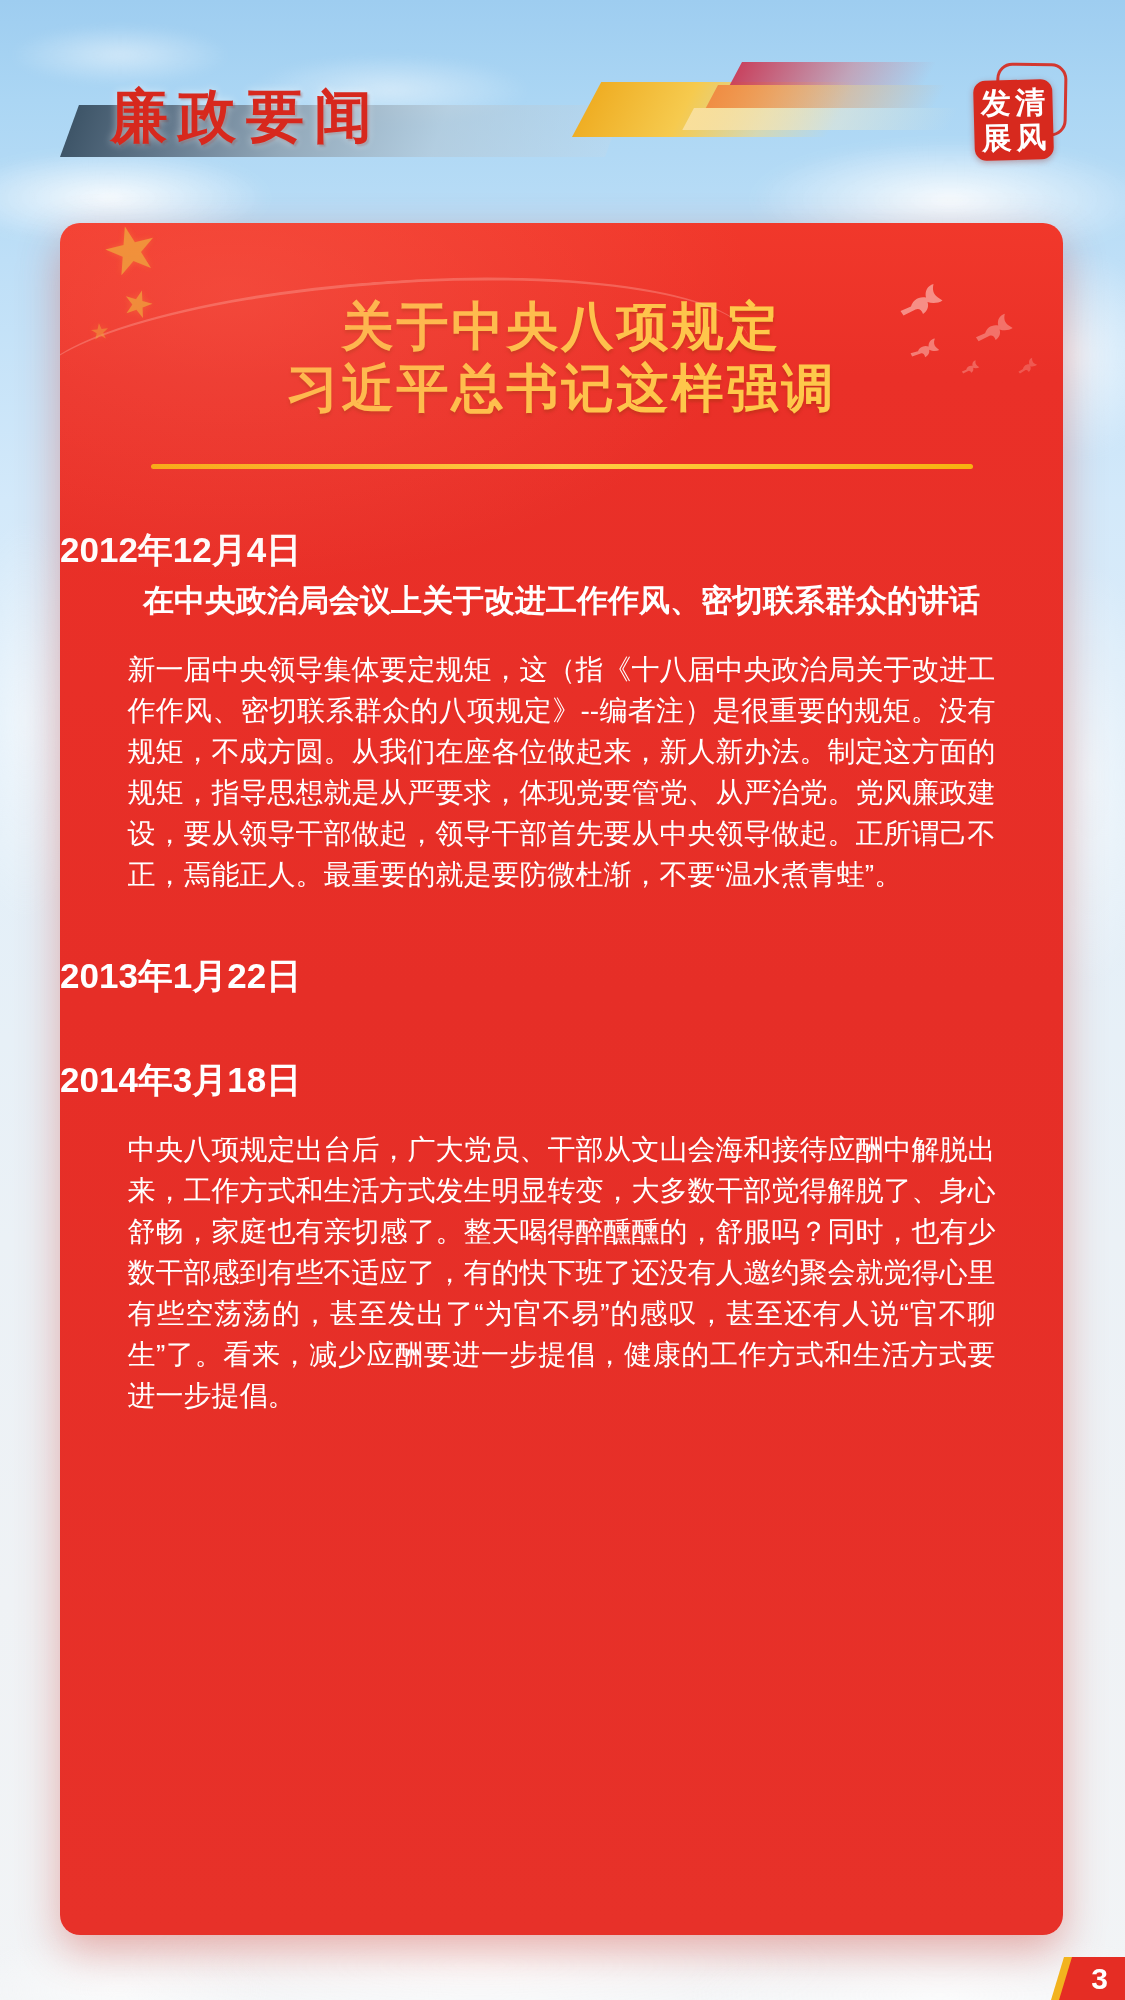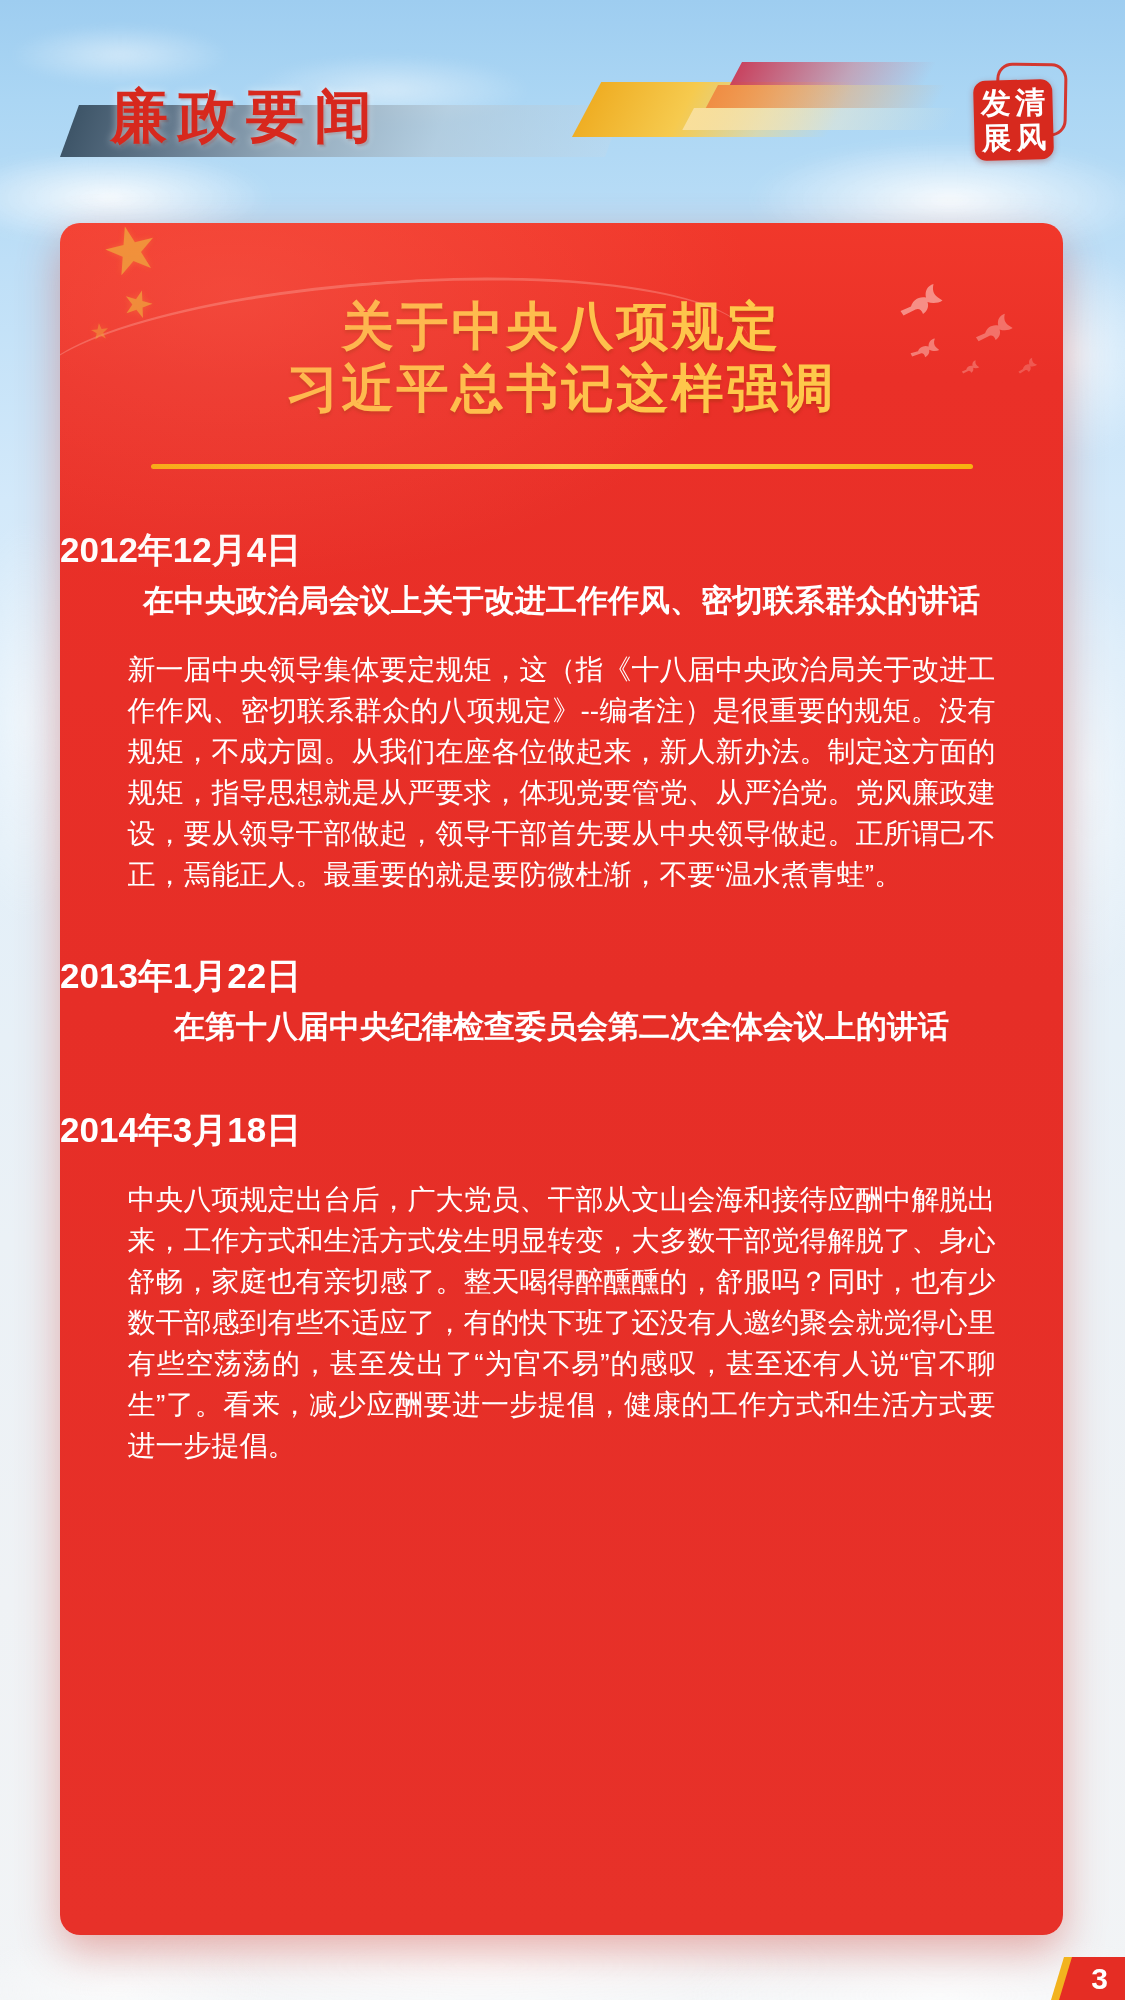--- a/index.html
+++ b/index.html
@@ -243,21 +243,20 @@
   <div class="divider"></div>
 
   <div class="section">
     <h2 class="section-date">2012年12月4日</h2>
     <h3 class="section-title">在中央政治局会议上关于改进工作作风、密切联系群众的讲话</h3>
     <p class="section-body">新一届中央领导集体要定规矩，这（指《十八届中央政治局关于改进工作作风、密切联系群众的八项规定》--编者注）是很重要的规矩。没有规矩，不成方圆。从我们在座各位做起来，新人新办法。制定这方面的规矩，指导思想就是从严要求，体现党要管党、从严治党。党风廉政建设，要从领导干部做起，领导干部首先要从中央领导做起。正所谓己不正，焉能正人。最重要的就是要防微杜渐，不要“温水煮青蛙”。</p>
   </div>
 
   <div class="section">
     <h2 class="section-date">2013年1月22日</h2>
-    <h3 class="section-title">在第十八届中央纪律检查委员会第二次全体会议上的讲话</h3>
   </div>
 
   <div class="section">
     <h2 class="section-date">2014年3月18日</h2>
     <p class="section-body">中央八项规定出台后，广大党员、干部从文山会海和接待应酬中解脱出来，工作方式和生活方式发生明显转变，大多数干部觉得解脱了、身心舒畅，家庭也有亲切感了。整天喝得醉醺醺的，舒服吗？同时，也有少数干部感到有些不适应了，有的快下班了还没有人邀约聚会就觉得心里有些空荡荡的，甚至发出了“为官不易”的感叹，甚至还有人说“官不聊生”了。看来，减少应酬要进一步提倡，健康的工作方式和生活方式要进一步提倡。</p>
   </div>
 </div>
 
 <div class="badge-red"></div>
 <div class="badge-gold"></div>

